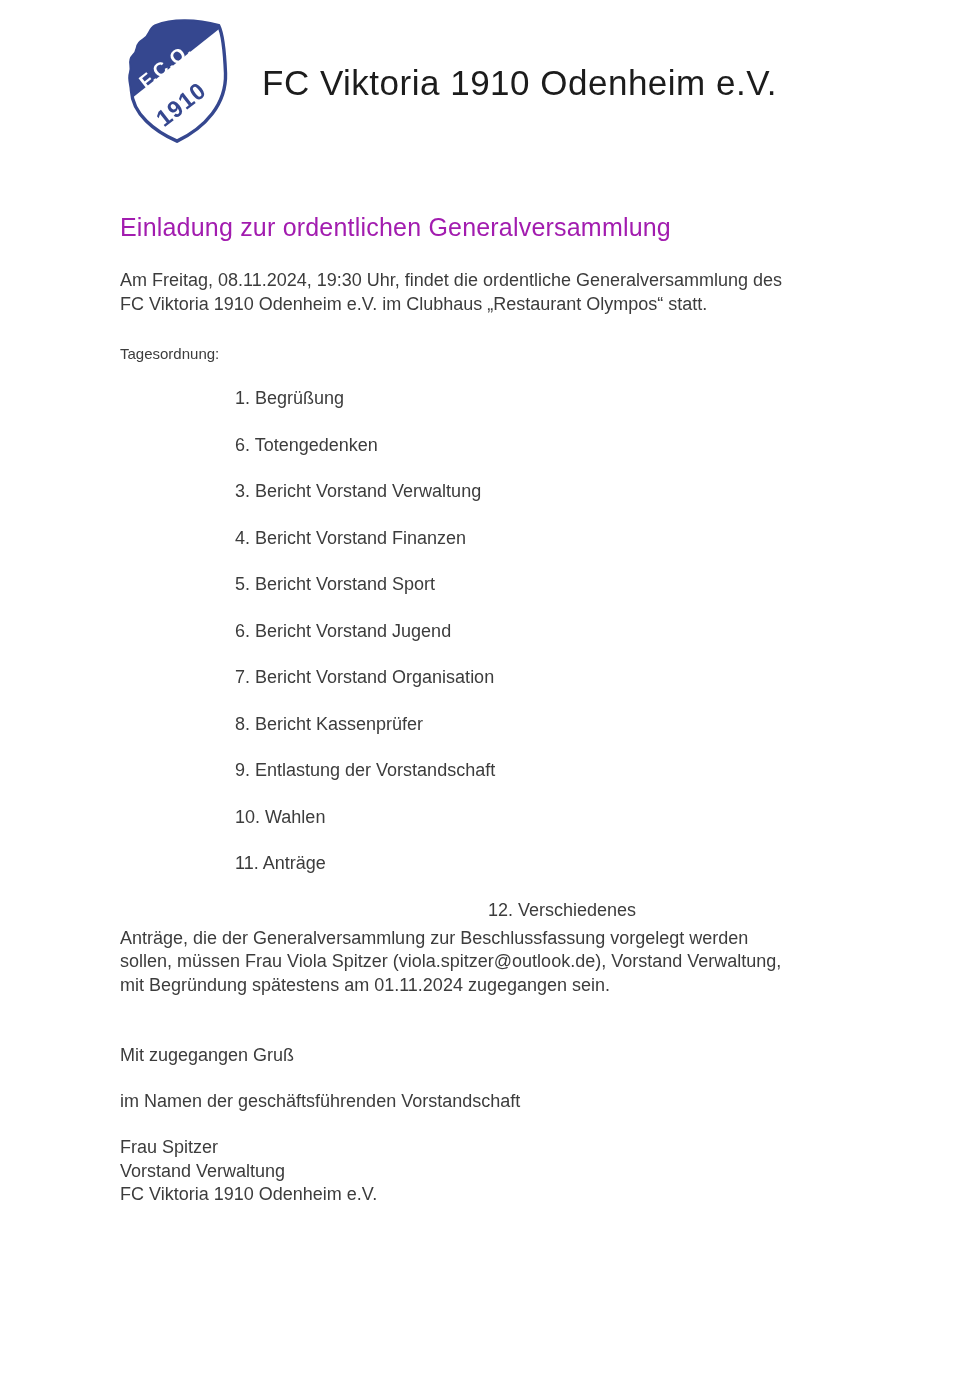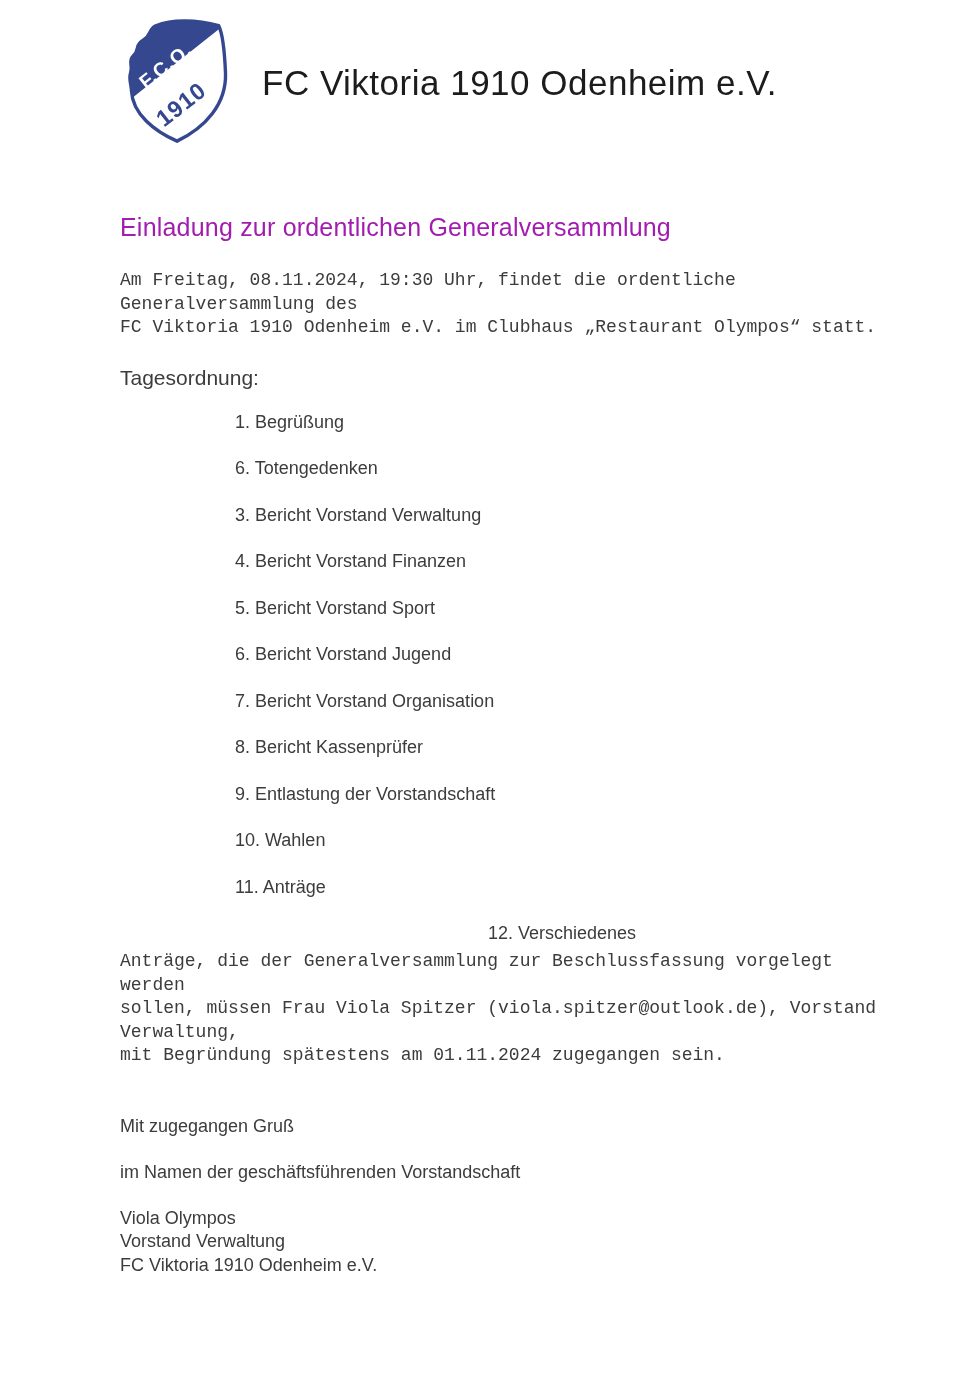--- a/index.html
+++ b/index.html
@@ -35,23 +35,22 @@
     font-size: 25px;
     font-weight: 400;
     color: #a21caf;
     letter-spacing: 0.2px;
   }
   .para {
     margin: 27px 0 0 0;
     font-size: 18px;
     line-height: 23.5px;
     white-space: pre-line;
-    font-family: Liberation Mono, monospace;
   }
-  .agenda-label { margin: 26px 0 0 0; font-size: 21px; line-height: 23px; }
+  .agenda-label { margin: 26px 0 0 0; font-size: 15px; line-height: 23px; }
   .agenda {
     margin: 22px 0 0 115px;
     padding: 0;
     list-style: none;
   }
   .agenda li {
     font-size: 18px;
     line-height: 23px;
     margin: 0 0 23.5px 0;
   }
@@ -112,19 +111,19 @@
 
     <p class="para motions">Anträge, die der Generalversammlung zur Beschlussfassung vorgelegt werden
 sollen, müssen Frau Viola Spitzer (viola.spitzer@outlook.de), Vorstand Verwaltung,
 mit Begründung spätestens am 01.11.2024 zugegangen sein.</p>
 
     <p class="salutation">Mit zugegangen Gruß</p>
 
     <p class="on-behalf">im Namen der geschäftsführenden Vorstandschaft</p>
 
     <div class="signature">
-      <div>Viola Olympos</div>
+      <div>Frau Spitzer</div>
       <div>Vorstand Verwaltung</div>
       <div>FC Viktoria 1910 Odenheim e.V.</div>
     </div>
 
   </div>
 </div>
 
 </body></html>

